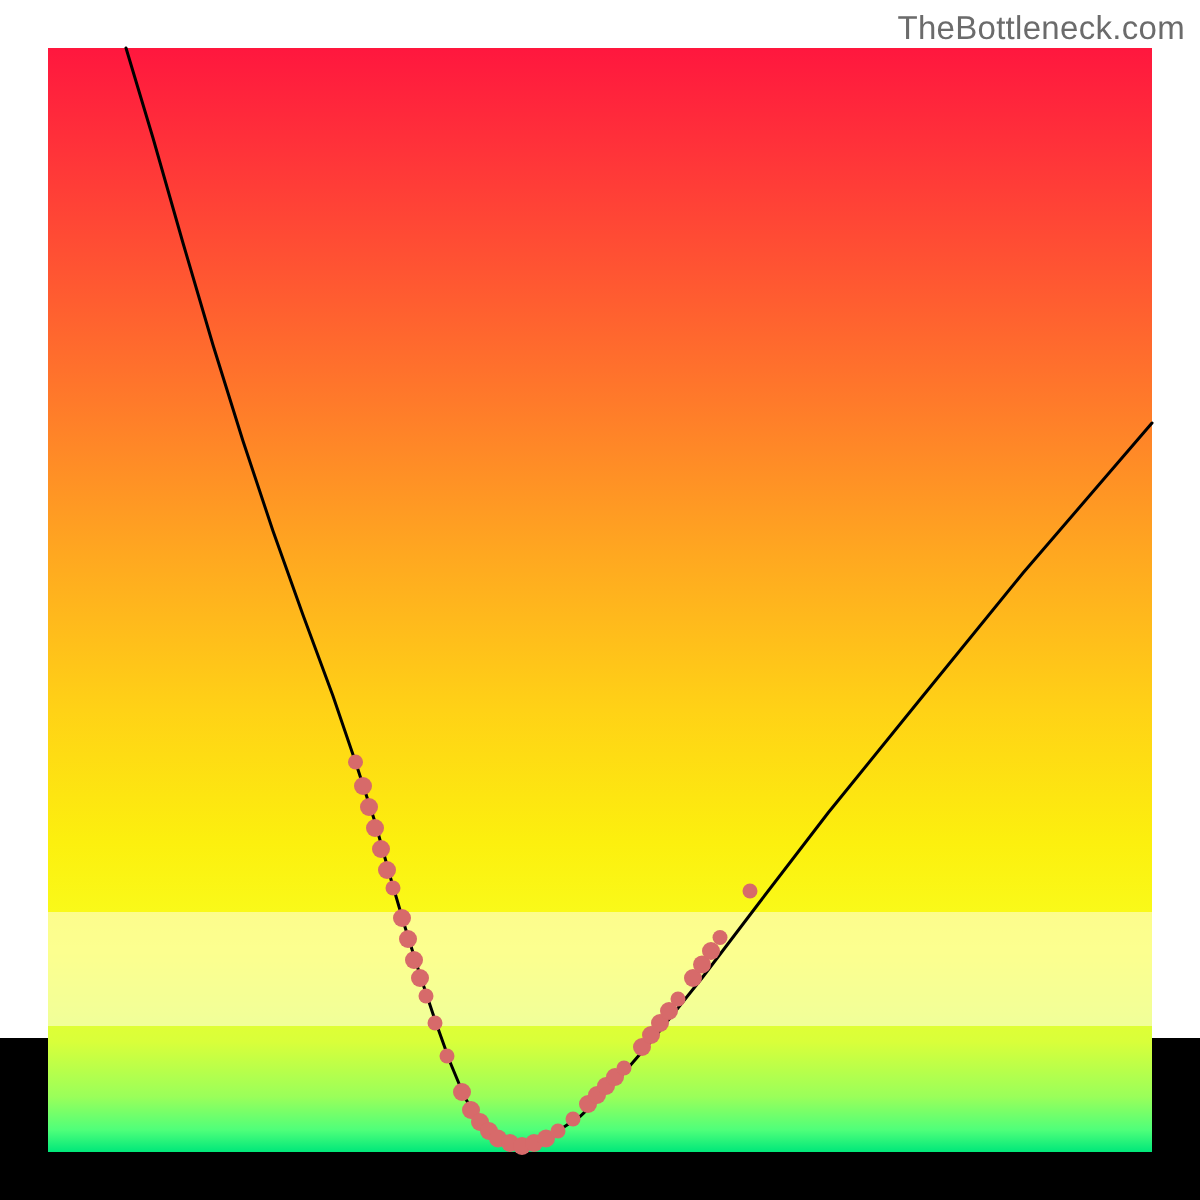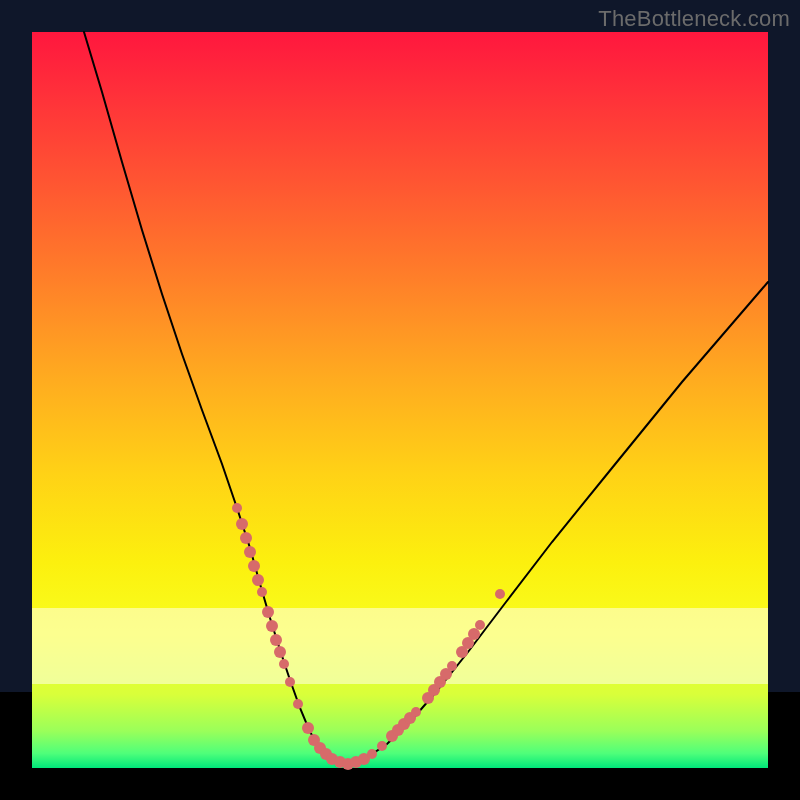--- a/index.html
+++ b/index.html
@@ -10,21 +10,21 @@
     background: #000;
     overflow: hidden;
     font-family: Arial, Helvetica, sans-serif;
   }
   .frame {
     position: absolute;
     left: 0;
     top: 0;
     width: 800px;
     height: 692px;
-    background: #0f172a;
+    background: #ffffff;
   }
   .plot {
     position: absolute;
     left: 32px;
     top: 32px;
     width: 736px;
     height: 736px;
     background: linear-gradient(to bottom,
       #ff173e 0%,
       #ff2f3a 8%,

